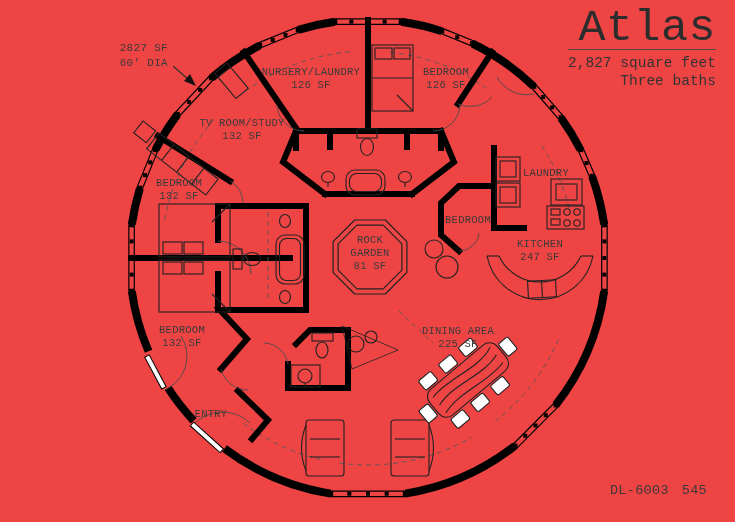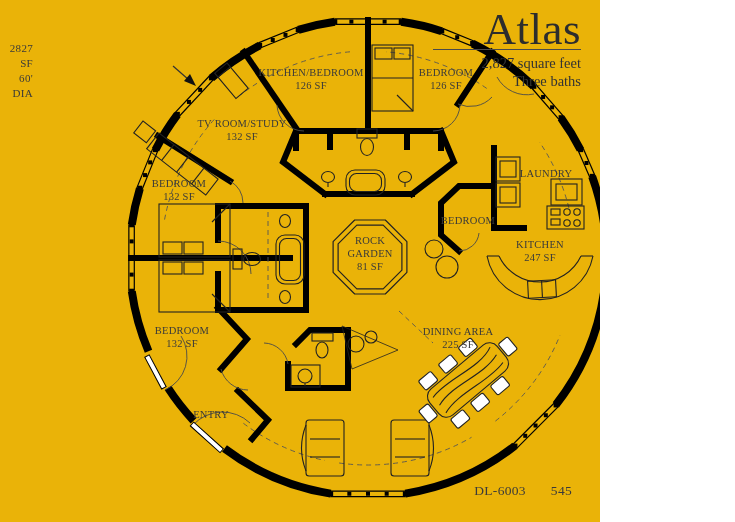--- a/index.html
+++ b/index.html
@@ -1,31 +1,31 @@
 <!DOCTYPE html>
 <html><head>
 <meta charset="utf-8">
 <style>
   html,body{margin:0;padding:0;background:#fff;}
-  .canvas{position:relative;width:600px;height:522px;background:#eab308;
-          font-family:Liberation Serif, serif;overflow:hidden;}
+  .canvas{position:relative;width:735px;height:522px;background:#ef4444;
+          font-family:Liberation Mono, monospace;overflow:hidden;}
   svg{position:absolute;left:0;top:0;}
   .lbl{position:absolute;transform:translateX(-50%);text-align:center;
        font-size:10.5px;line-height:13px;color:#3a3a3a;letter-spacing:.25px;white-space:nowrap;}
   .lbl span{display:block;}
   .lbl.wrap{white-space:normal;width:64px;}
   .callout{position:absolute;right:567px;top:41px;text-align:right;
            font-size:11px;line-height:15px;color:#3a3a3a;letter-spacing:.3px;}
   .callout span{display:block;}
   .titleblock{position:absolute;right:19px;top:10px;text-align:right;color:#2d2d2d;}
   .titleblock .t{font-size:45px;line-height:38px;font-weight:400;letter-spacing:.5px;}
   .titleblock .rule{width:148px;border-top:1.5px solid #4a4a4a;margin:1px 0 5px auto;}
   .titleblock .s{font-size:14.5px;line-height:17.5px;color:#333;}
   .footer{position:absolute;right:28px;top:483px;font-size:13.5px;color:#3a3a3a;
-          display:flex;gap:25px;letter-spacing:.3px;}
+          display:flex;gap:13px;letter-spacing:.3px;}
 </style>
 </head>
 <body>
 
 <div class="canvas">
 
   <svg width="735" height="522" viewBox="0 0 735 522">
 
     <g id="ring">
         <path d="M604.2,224.8 A238.5,238.5 0 0 0 592.1,176.4" stroke="#000" stroke-width="8" fill="none"></path>
@@ -342,21 +342,21 @@
   </div>
 
   <div class="titleblock">
     <div class="t">Atlas</div>
     <div class="rule"></div>
     <div class="s">2,827 square feet</div>
     <div class="s">Three baths</div>
   </div>
 
   <div class="lbl" style="left:311px;top:66px">
-    <span>KITCHEN/BEDROOM</span>
+    <span>NURSERY/LAUNDRY</span>
       <span>126 SF</span>
     </div>
   <div class="lbl" style="left:446px;top:66px">
     <span>BEDROOM</span>
       <span>126 SF</span>
     </div>
   <div class="lbl" style="left:242px;top:117px">
     <span>TV ROOM/STUDY</span>
       <span>132 SF</span>
     </div>

